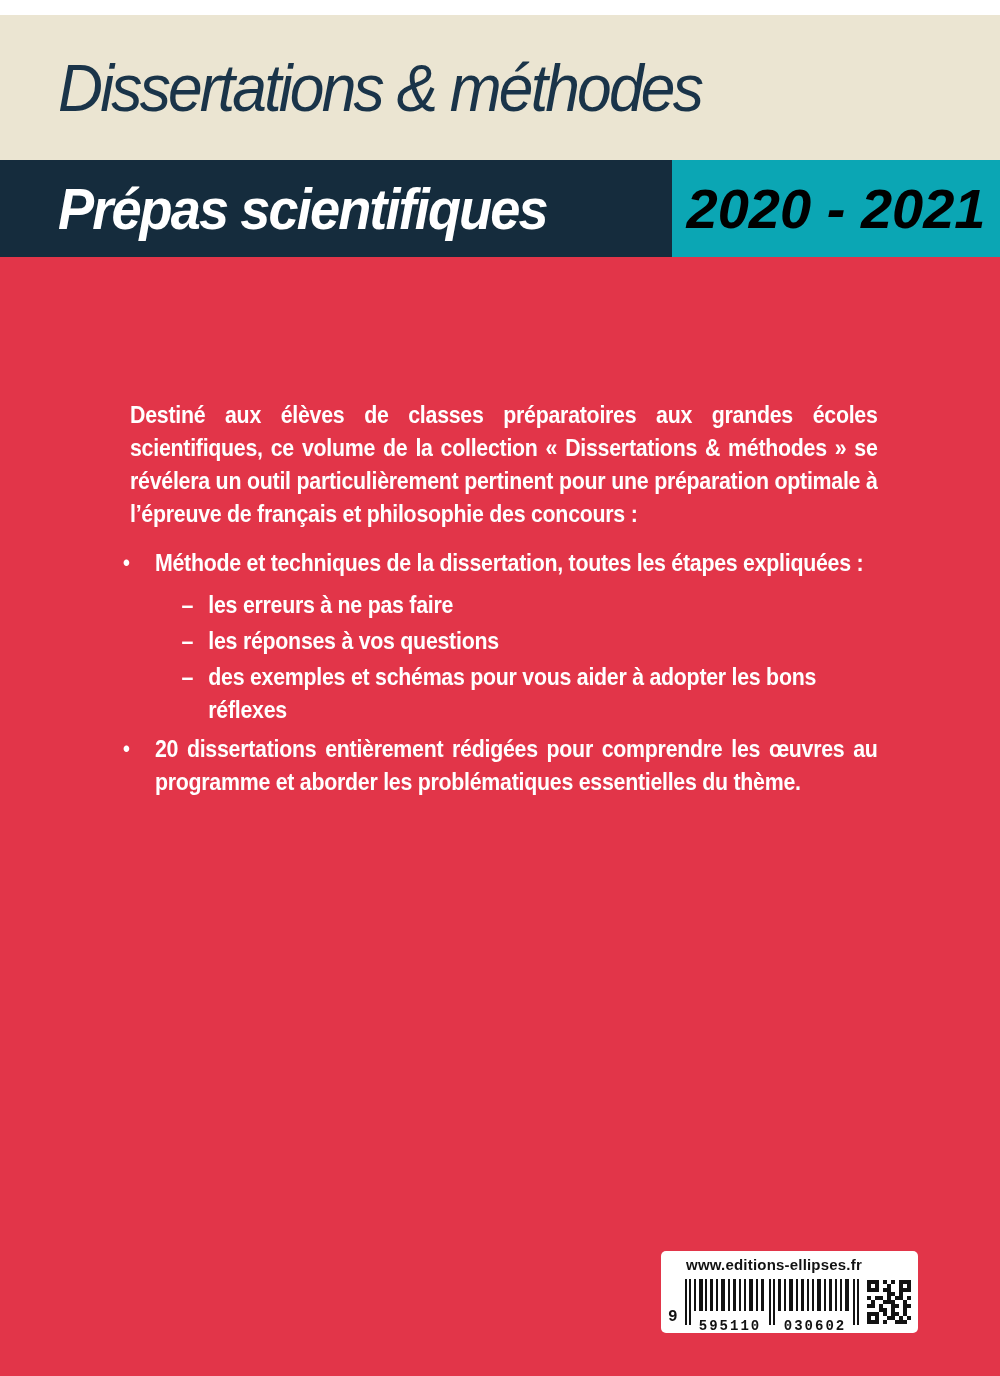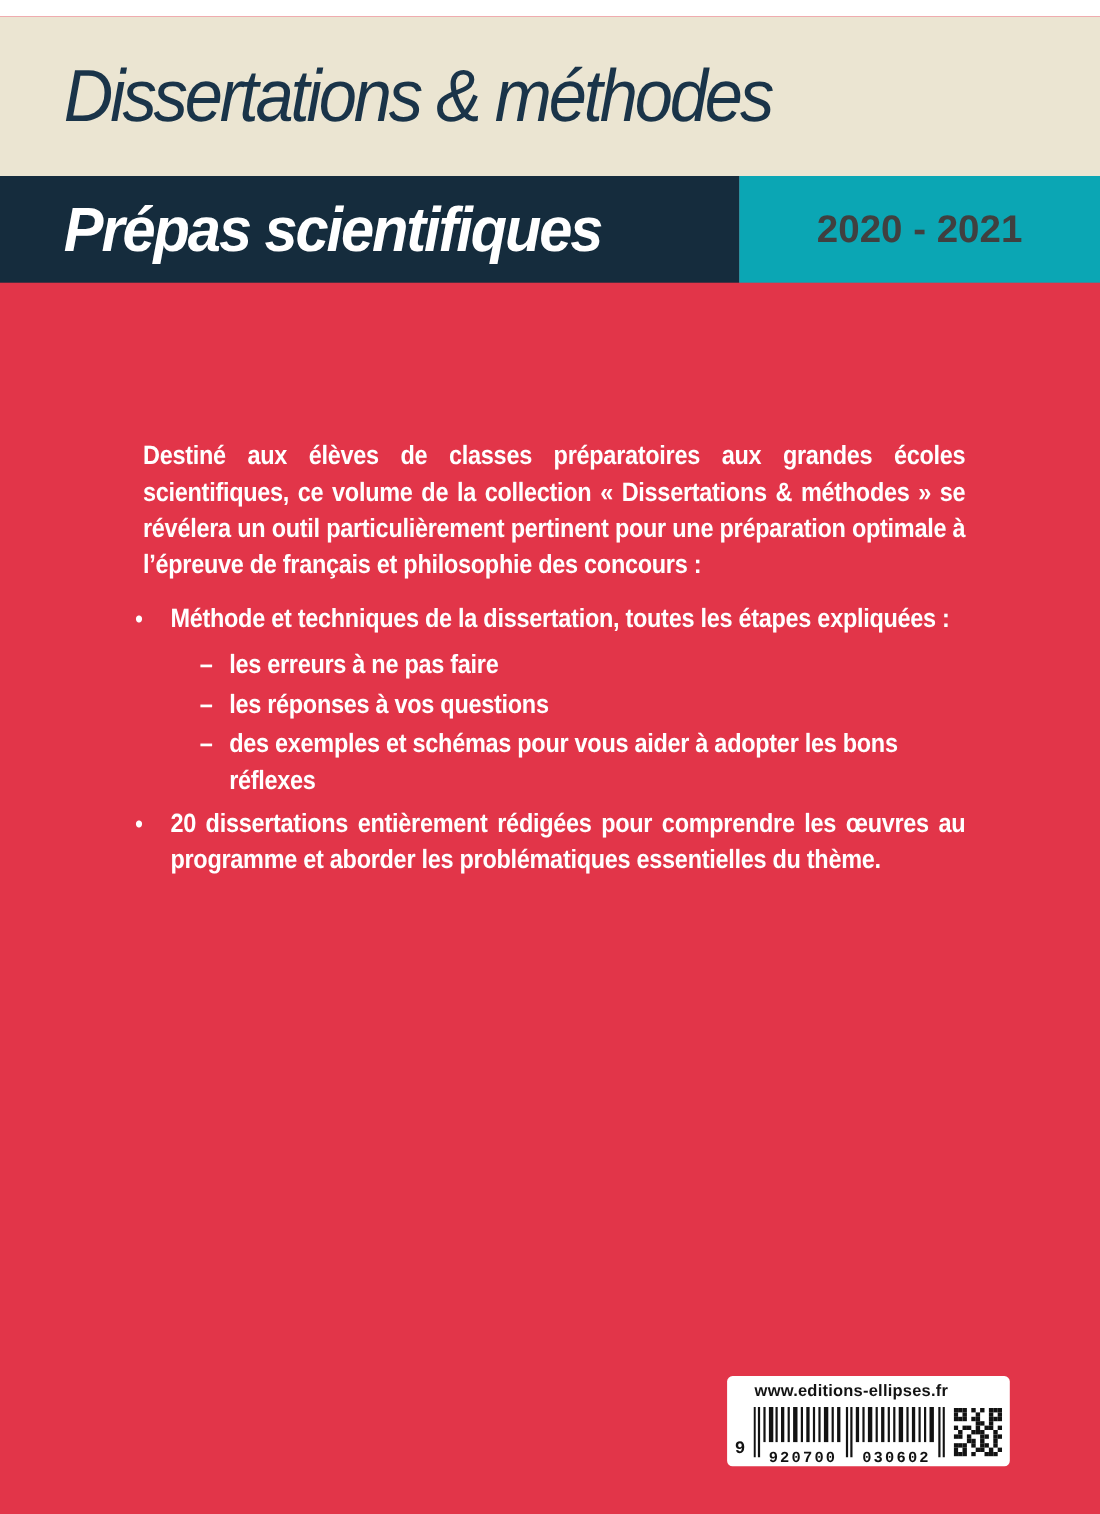--- a/index.html
+++ b/index.html
@@ -29,21 +29,21 @@
     margin-left:58px; color:#ffffff;
     font-size:57px; font-style:italic; font-weight:700;
     letter-spacing:-2px; transform:scaleX(.95); transform-origin:left center;
     white-space:nowrap;
   }
   .teal-panel {
     position:absolute; left:672px; top:0; width:328px; height:97px;
     background:#0ba6b4; display:flex; align-items:center; justify-content:center;
   }
   .edition-years {
-    color:#404040; font-size:35px; font-weight:700;
+    color:#000000; font-size:56px; font-style:italic; font-weight:700;
     letter-spacing:0px; white-space:nowrap;
   }
   
   .content {
     position:absolute; left:130px; top:383px; width:840px;
     transform:scaleX(.89); transform-origin:left top;
     color:#ffffff; font-size:24px; font-weight:700; line-height:33px;
     letter-spacing:-0.3px;
   }
   .intro { margin:0 0 16px 0; text-align:justify; }
@@ -159,21 +159,21 @@
         <rect x="116" y="0" width="3" height="32" fill="#121212"></rect>
         <rect x="122" y="0" width="2" height="32" fill="#121212"></rect>
         <rect x="127" y="0" width="2" height="32" fill="#121212"></rect>
         <rect x="132" y="0" width="4" height="32" fill="#121212"></rect>
         <rect x="139" y="0" width="2" height="32" fill="#121212"></rect>
         <rect x="144" y="0" width="3" height="32" fill="#121212"></rect>
         <rect x="150" y="0" width="2" height="32" fill="#121212"></rect>
         <rect x="155" y="0" width="2" height="32" fill="#121212"></rect>
         <rect x="160" y="0" width="4" height="32" fill="#121212"></rect>
       </svg>
-    <div class="ean-digits g1">920700</div>
+    <div class="ean-digits g1">595110</div>
     <div class="ean-digits g2">030602</div>
     <svg class="qr-code" viewBox="0 0 44 44" xmlns="http://www.w3.org/2000/svg">
         <rect x="0" y="0" width="4" height="4" fill="#121212"></rect>
         <rect x="4" y="0" width="4" height="4" fill="#121212"></rect>
         <rect x="8" y="0" width="4" height="4" fill="#121212"></rect>
         <rect x="16" y="0" width="4" height="4" fill="#121212"></rect>
         <rect x="24" y="0" width="4" height="4" fill="#121212"></rect>
         <rect x="32" y="0" width="4" height="4" fill="#121212"></rect>
         <rect x="36" y="0" width="4" height="4" fill="#121212"></rect>
         <rect x="40" y="0" width="4" height="4" fill="#121212"></rect>

